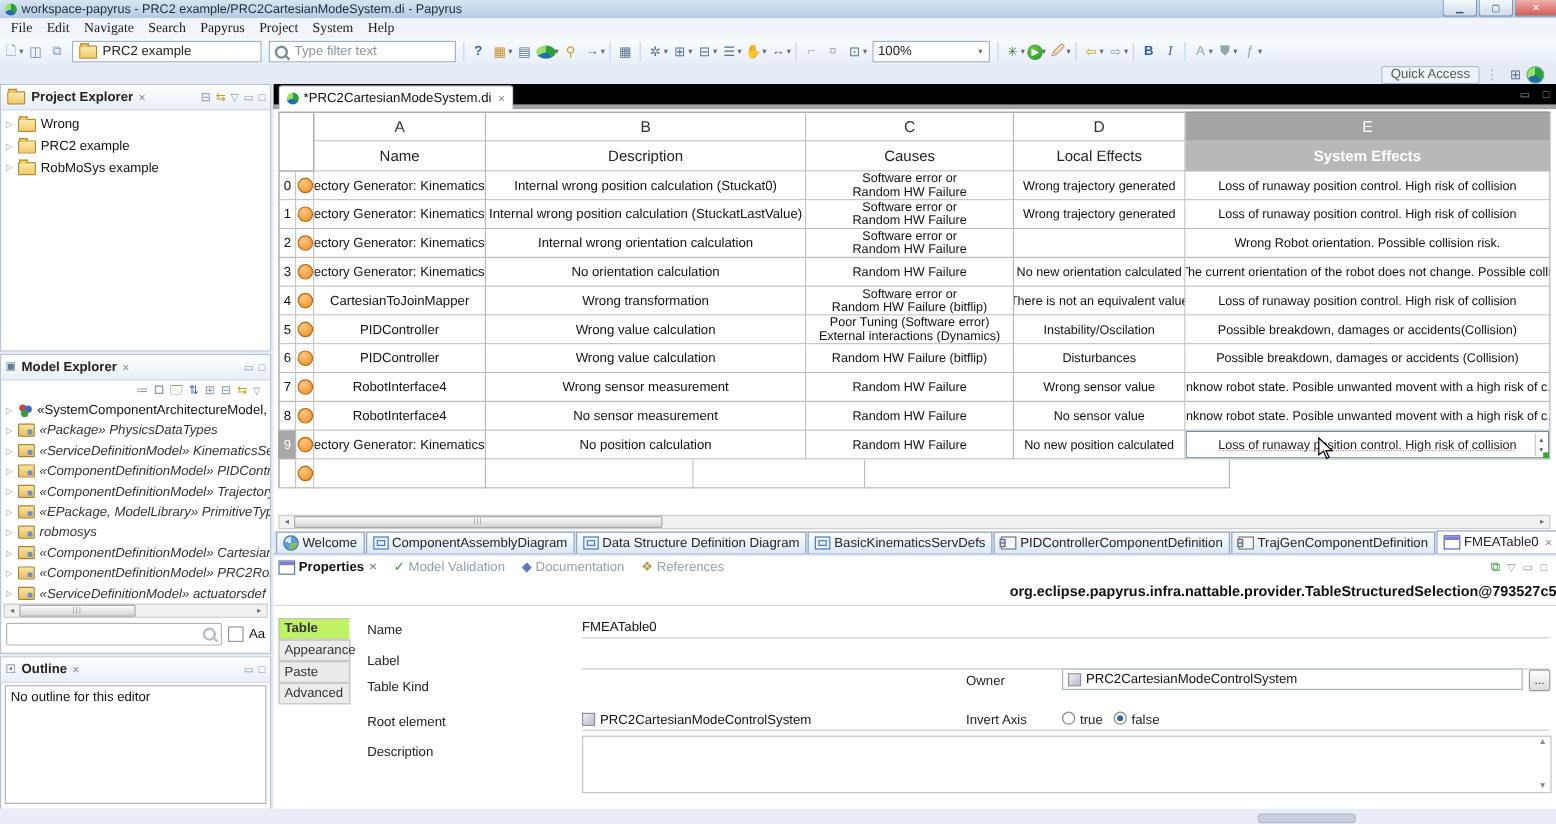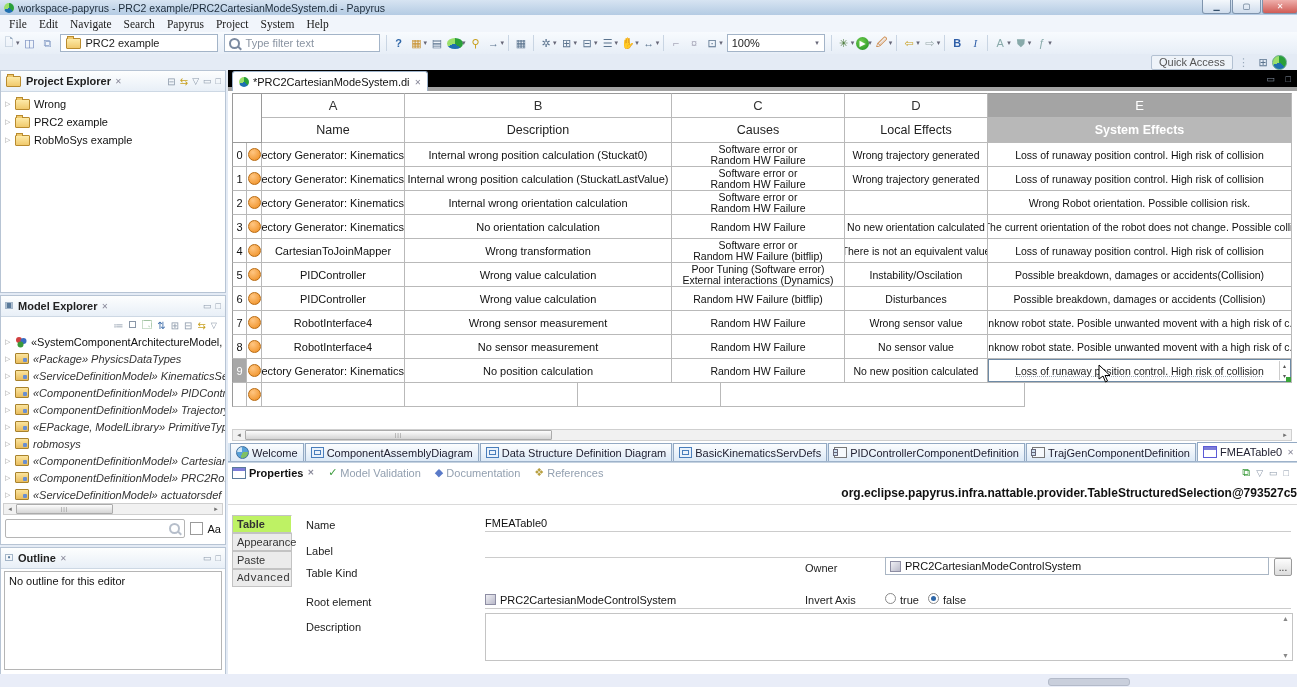--- a/index.html
+++ b/index.html
@@ -627,21 +627,21 @@
       <span>▽</span>
       <span>▭</span>
       <span>□</span>
     </span>
   </div>
   <div class="pseltitle">org.eclipse.papyrus.infra.nattable.provider.TableStructuredSelection@793527c5</div>
 
   <div class="sidetab sel" style="top:52px;">Table</div>
   <div class="sidetab" style="top:70px;">Appearance</div>
   <div class="sidetab" style="top:88px;">Paste</div>
-  <div class="sidetab" style="top:106px;font-family:Liberation Mono, monospace;">Advanced</div>
+  <div class="sidetab" style="top:106px;">Advanced</div>
 
   <div class="flabel" style="left:78px;top:56px;">Name</div>
   <div class="finput" style="left:257px;top:51px;width:806px;">
       <span>FMEATable0</span>
     </div>
 
   <div class="flabel" style="left:78px;top:82px;">Label</div>
   <div class="finput" style="left:257px;top:77px;width:806px;">
       <span></span>
     </div>

